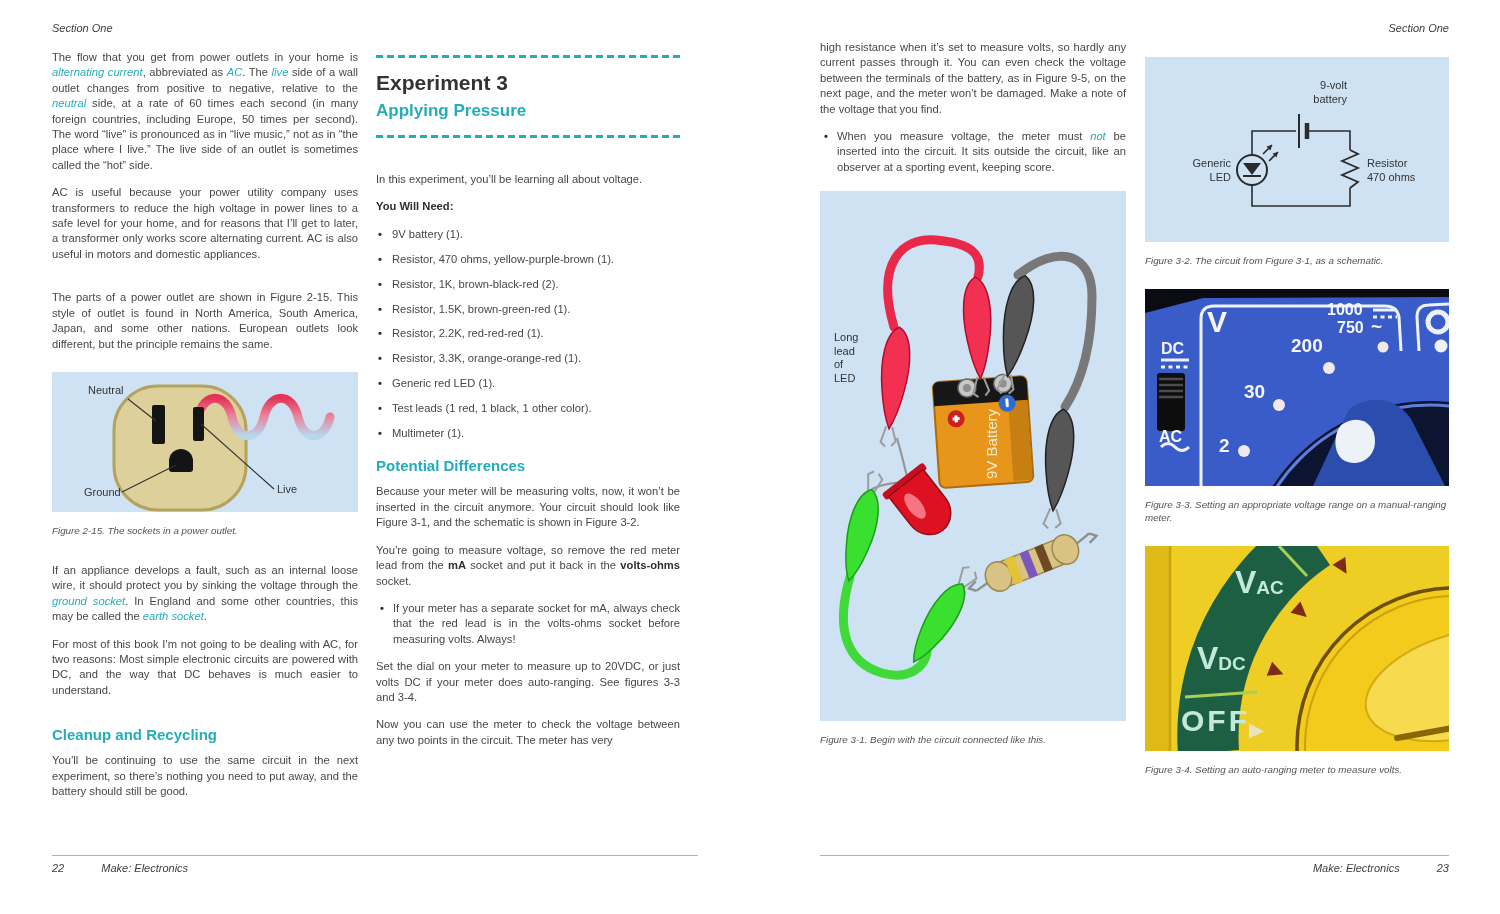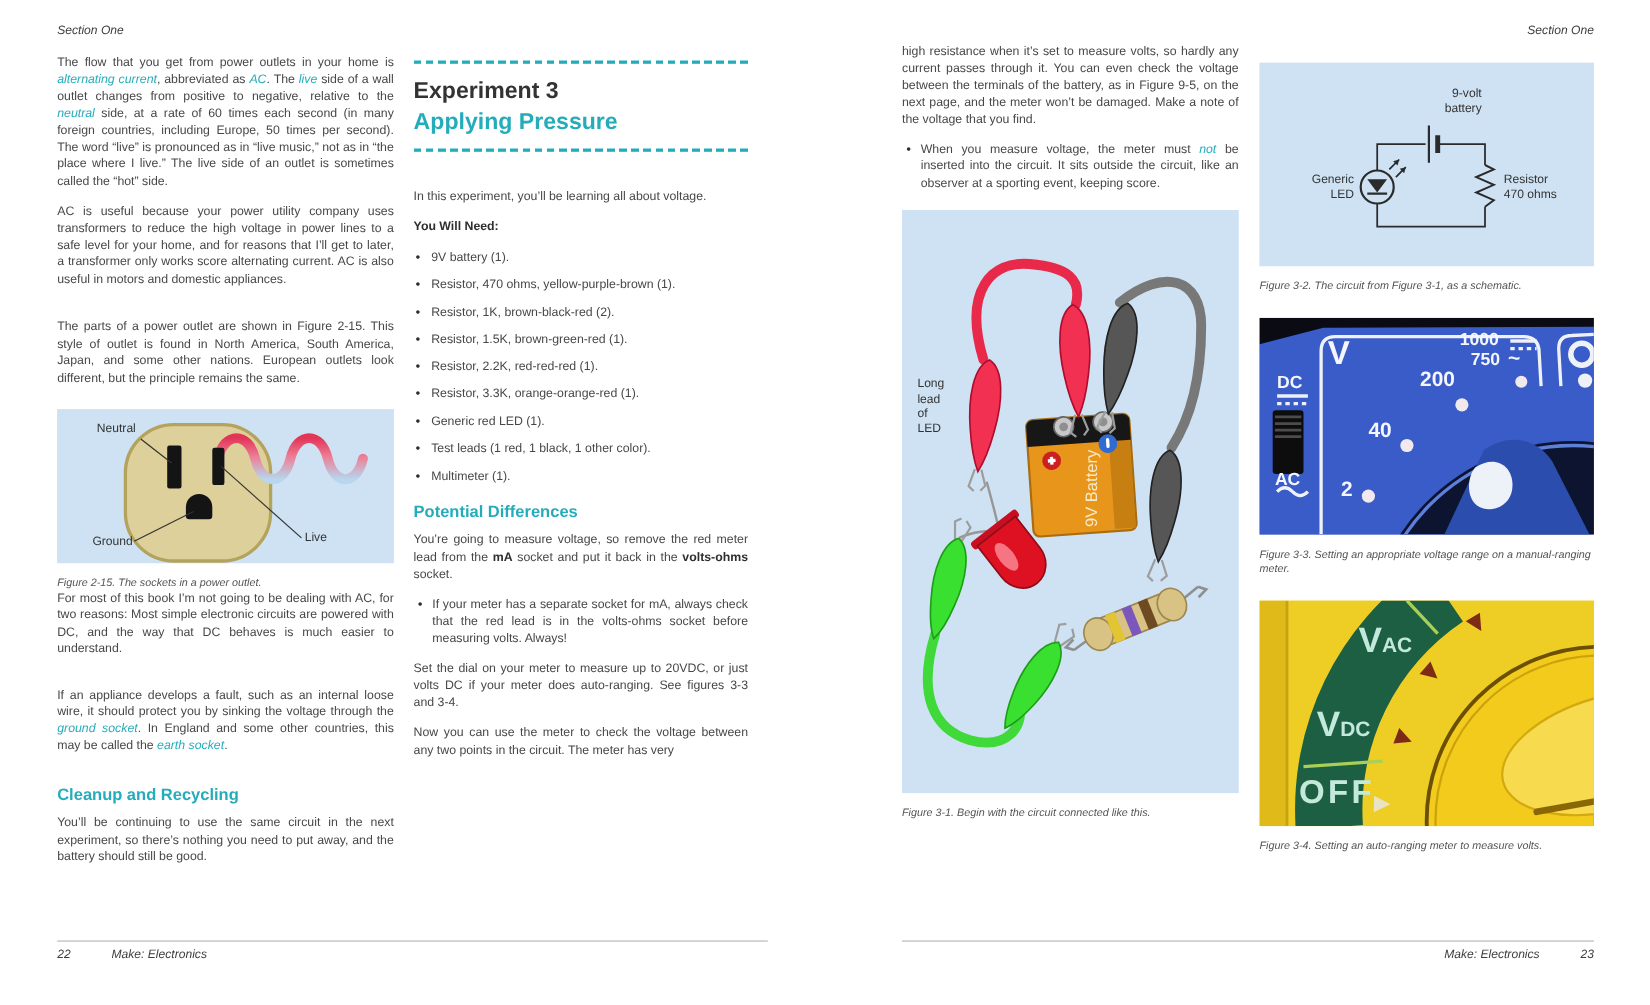--- a/index.html
+++ b/index.html
@@ -8,21 +8,21 @@
     font-family:"Liberation Sans", sans-serif;color:#474747;overflow:hidden;
   }
   .page-header{position:absolute;top:22px;font-size:11px;font-style:italic;color:#3d3d3d;}
   .col{position:absolute;font-size:11.2px;line-height:15.4px;text-align:justify;color:#474747;}
   .col p{margin:0 0 12px 0;}
   .tl{color:#25acbb;font-style:italic;}
   b{color:#2e2e2e;}
   h3.teal{color:#25acbb;font-size:15px;line-height:18px;margin:28px 0 9px 0;font-weight:bold;}
   .dashed-rule{height:3px;background:repeating-linear-gradient(90deg,#25acbb 0 7px,transparent 7px 11px);}
   .exp-label{font-size:21px;line-height:24px;font-weight:bold;color:#333;margin:13px 0 4px 0;}
-  .exp-title{font-size:21px;line-height:24px;font-weight:bold;color:#25acbb;margin:0 0 12px 0;}
+  .exp-title{font-size:17px;line-height:24px;font-weight:bold;color:#25acbb;margin:0 0 12px 0;}
   .intro{margin-top:34px !important;}
   .need-label{font-weight:bold;color:#2e2e2e;margin:2px 0 12px 0;}
   ul.parts{list-style:none;margin:0 0 6px 0;padding:0;}
   ul.parts li{position:relative;padding-left:16px;margin-bottom:9.5px;text-align:left;}
   ul.parts li::before{content:"\2022";position:absolute;left:2px;top:0;color:#2e2e2e;font-weight:bold;}
   .note-bullet{position:relative;padding-left:15px;margin:0 0 12px 2px;}
   .note-bullet::before{content:"\2022";position:absolute;left:2px;top:0;color:#2e2e2e;font-weight:bold;}
   .figure{position:relative;background:#cfe2f3;}
   .figure svg{display:block;}
   .caption{font-size:9.8px;line-height:13px;font-style:italic;color:#545454;text-align:left;margin-top:12px;}
@@ -60,22 +60,22 @@
       <line x1="76" y1="27" x2="104" y2="49" stroke="#333" stroke-width="1.1"></line>
       <line x1="70" y1="120" x2="124" y2="93" stroke="#333" stroke-width="1.1"></line>
       <line x1="222" y1="117" x2="149" y2="52" stroke="#333" stroke-width="1.1"></line>
     </svg>
     <div class="fig-label" style="left:36px;top:12px;">Neutral</div>
     <div class="fig-label" style="left:32px;top:114px;">Ground</div>
     <div class="fig-label" style="left:225px;top:111px;">Live</div>
   </div>
   <div class="caption">Figure 2-15. The sockets in a power outlet.</div>
 
+  <p style="margin-top:26px;">If an appliance develops a fault, such as an internal loose wire, it should protect you by sinking the voltage through the <em class="tl">ground socket</em>. In England and some other countries, this may be called the <em class="tl">earth socket</em>.</p>
   <p>For most of this book I’m not going to be dealing with AC, for two reasons: Most simple electronic circuits are powered with DC, and the way that DC behaves is much easier to understand.</p>
-  <p style="margin-top:26px;">If an appliance develops a fault, such as an internal loose wire, it should protect you by sinking the voltage through the <em class="tl">ground socket</em>. In England and some other countries, this may be called the <em class="tl">earth socket</em>.</p>
   <h3 class="teal">Cleanup and Recycling</h3>
   <p>You’ll be continuing to use the same circuit in the next experiment, so there’s nothing you need to put away, and the battery should still be good.</p>
 </div>
 
 <div class="col" style="left:376px;top:50px;width:304px;">
   <div class="dashed-rule" style="margin-top:5px;"></div>
   <div class="exp-label">Experiment 3</div>
   <div class="exp-title">Applying Pressure</div>
   <div class="dashed-rule"></div>
 
@@ -87,20 +87,21 @@
     <li>Resistor, 1K, brown-black-red (2).</li>
     <li>Resistor, 1.5K, brown-green-red (1).</li>
     <li>Resistor, 2.2K, red-red-red (1).</li>
     <li>Resistor, 3.3K, orange-orange-red (1).</li>
     <li>Generic red LED (1).</li>
     <li>Test leads (1 red, 1 black, 1 other color).</li>
     <li>Multimeter (1).</li>
   </ul>
 
   <h3 class="teal" style="margin-top:16px;">Potential Differences</h3>
+  <p>Because your meter will be measuring volts, now, it won’t be inserted in the circuit anymore. Your circuit should look like Figure 3-1, and the schematic is shown in Figure 3-2.</p>
   <p>You’re going to measure voltage, so remove the red meter lead from the <b>mA</b> socket and put it back in the <b>volts-ohms</b> socket.</p>
   <div class="note-bullet">If your meter has a separate socket for mA, always check that the red lead is in the volts-ohms socket before measuring volts. Always!</div>
   <p>Set the dial on your meter to measure up to 20VDC, or just volts DC if your meter does auto-ranging. See figures 3-3 and 3-4.</p>
   <p>Now you can use the meter to check the voltage between any two points in the circuit. The meter has very</p>
 </div>
 
 <div class="page-header" style="right:51px;">Section One</div>
 
 <div class="col" style="left:820px;top:40px;width:306px;">
   <p>high resistance when it’s set to measure volts, so hardly any current passes through it. You can even check the voltage between the terminals of the battery, as in Figure 9-5, on the next page, and the meter won’t be damaged. Make a note of the voltage that you find.</p>
@@ -170,21 +171,21 @@
 
       <g transform="translate(196,138) rotate(10)">
         <path d="M-3,46 L-8,62 l5,4 M3,46 L8,60 l-4,5" stroke="#9d9d9d" stroke-width="2" fill="none"></path>
         <path d="M0,-54 C14,-47 16,-18 11,10 C8,28 4,40 0,48 C-4,40 -8,28 -11,10 C-16,-18 -14,-47 0,-54 Z" fill="#565656" stroke="#222" stroke-width="1.5"></path>
       </g>
       <g transform="translate(238,272) rotate(6)">
         <path d="M-3,46 L-8,62 l5,4 M3,46 L9,60 l-5,5" stroke="#9d9d9d" stroke-width="2" fill="none"></path>
         <path d="M0,-54 C14,-47 16,-18 11,10 C8,28 4,40 0,48 C-4,40 -8,28 -11,10 C-16,-18 -14,-47 0,-54 Z" fill="#565656" stroke="#222" stroke-width="1.5"></path>
       </g>
     </svg>
-    <div class="fig-label" style="left:14px;top:152px;">Long
+    <div class="fig-label" style="left:14px;top:140px;">Long
 lead
 of
 LED</div>
   </div>
   <div class="caption">Figure 3-1. Begin with the circuit connected like this.</div>
 </div>
 
 <div class="col" style="left:1145px;top:50px;width:304px;">
 
   <div class="figure" style="width:304px;height:185px;margin-top:7px;">
@@ -236,21 +237,21 @@
       <path d="M168,197 L204,120 C228,104 252,110 266,130 L300,197 Z" fill="#2b4dae"></path>
       <path d="M196,136 C214,124 230,134 230,152 C230,170 213,178 200,172 C188,166 188,146 196,136 Z" fill="#edf1f8"></path>
       <circle cx="293" cy="33" r="10" fill="none" stroke="#eef1f7" stroke-width="5"></circle>
       <circle cx="296" cy="57" r="6.5" fill="#eef1f7"></circle>
     </svg>
     <div class="meter-label" style="left:62px;top:18px;font-size:30px;">V</div>
     <div class="meter-label" style="left:182px;top:13px;font-size:16px;">1000</div>
     <div class="meter-label" style="left:192px;top:31px;font-size:16px;">750</div>
     <div class="meter-label" style="left:226px;top:28px;font-size:19px;">~</div>
     <div class="meter-label" style="left:146px;top:47px;font-size:19px;">200</div>
-    <div class="meter-label" style="left:99px;top:93px;font-size:19px;">40</div>
+    <div class="meter-label" style="left:99px;top:93px;font-size:19px;">30</div>
     <div class="meter-label" style="left:74px;top:147px;font-size:19px;">2</div>
     <div class="meter-label" style="left:16px;top:52px;font-size:16px;">DC</div>
     <div class="meter-label" style="left:14px;top:140px;font-size:16px;">AC</div>
   </div>
   <div class="caption">Figure 3-3. Setting an appropriate voltage range on a manual-ranging meter.</div>
 
   <div class="figure" style="width:304px;height:205px;margin-top:22px;background:#eecd25;overflow:hidden;">
     <svg viewBox="0 0 304 205" width="304" height="205">
       <rect width="304" height="205" fill="#eecd25"></rect>
       <rect x="0" y="0" width="24" height="205" fill="#e0ba18"></rect>

